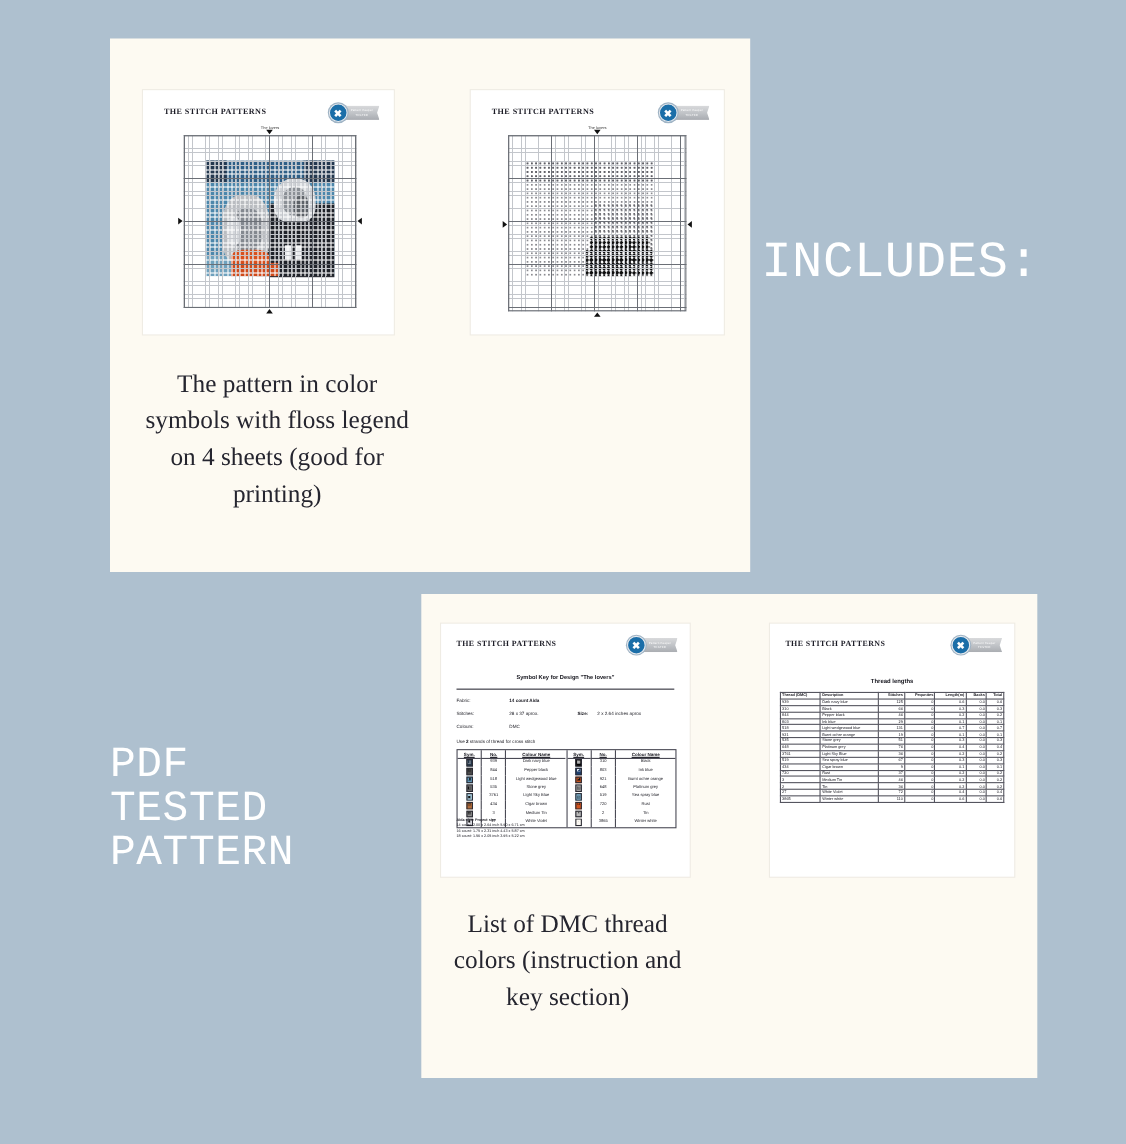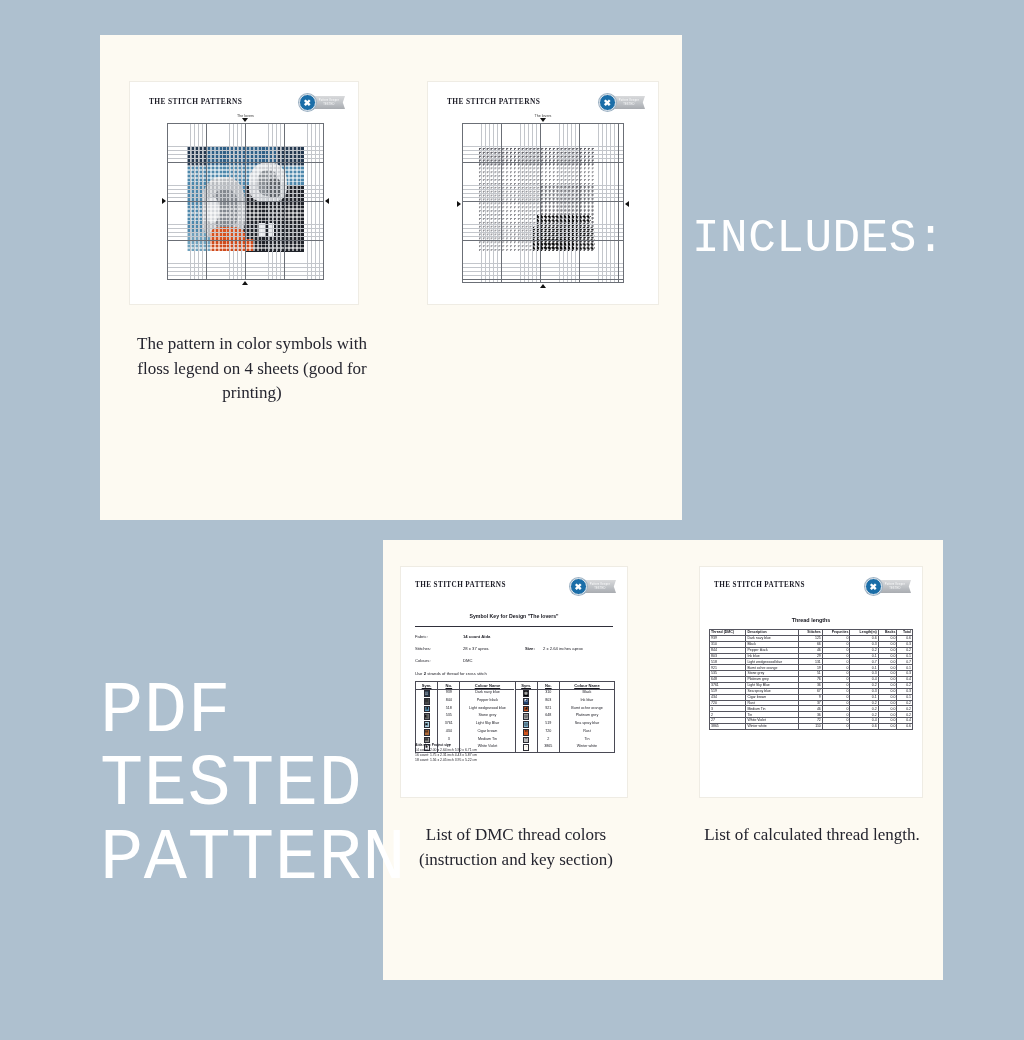--- a/index.html
+++ b/index.html
@@ -16,29 +16,29 @@
   #panel-top{left:100px;top:35px;width:582px;height:485px;}
   #panel-bottom{left:383px;top:540px;width:560px;height:440px;}
 
   
   .big-head{
     position:absolute;color:#ffffff;
     font-family:Liberation Mono, monospace;
     font-weight:400;letter-spacing:.5px;line-height:1.02;
   }
   #includes-heading{left:692px;top:216px;font-size:46px;}
-  #pdf-heading{left:100px;top:676px;font-size:72px;}
+  #pdf-heading{left:100px;top:676px;font-size:39px;}
   #pdf-heading div{white-space:nowrap;}
 
   
   .caption{
     position:absolute;text-align:center;
     color:#25252f;
     font-family:"Liberation Serif",serif;
-    font-size:17px;line-height:1.45;font-weight:400;
+    font-size:23px;line-height:1.45;font-weight:400;
   }
   #cap-1{left:128px;top:332px;width:248px;}
   #cap-2{left:422px;top:332px;width:250px;}
   #cap-3{left:400px;top:823px;width:232px;}
   #cap-4{left:690px;top:823px;width:244px;}
 
   
   .sheet{position:absolute;background:#ffffff;box-shadow:0 0 0 1px #efece4;}
   #sheet-color{left:130px;top:82px;width:228px;height:222px;}
   #sheet-bw{left:428px;top:82px;width:230px;height:222px;}
@@ -588,21 +588,20 @@
               <td class="num">0.6</td>
               <td class="num">0.0</td>
               <td class="num">0.6</td>
             </tr>
           </tbody>
         </table>
     </div>
   </div>
 
   <div class="caption" id="cap-3">List of DMC thread colors (instruction and key section)</div>
-  <div class="caption" id="cap-4">List of calculated thread length.</div>
 
   <div class="big-head" id="pdf-heading">
     <div>PDF</div>
     <div>TESTED</div>
     <div>PATTERN</div>
   </div>
 
 </div>
 
 </body></html>

